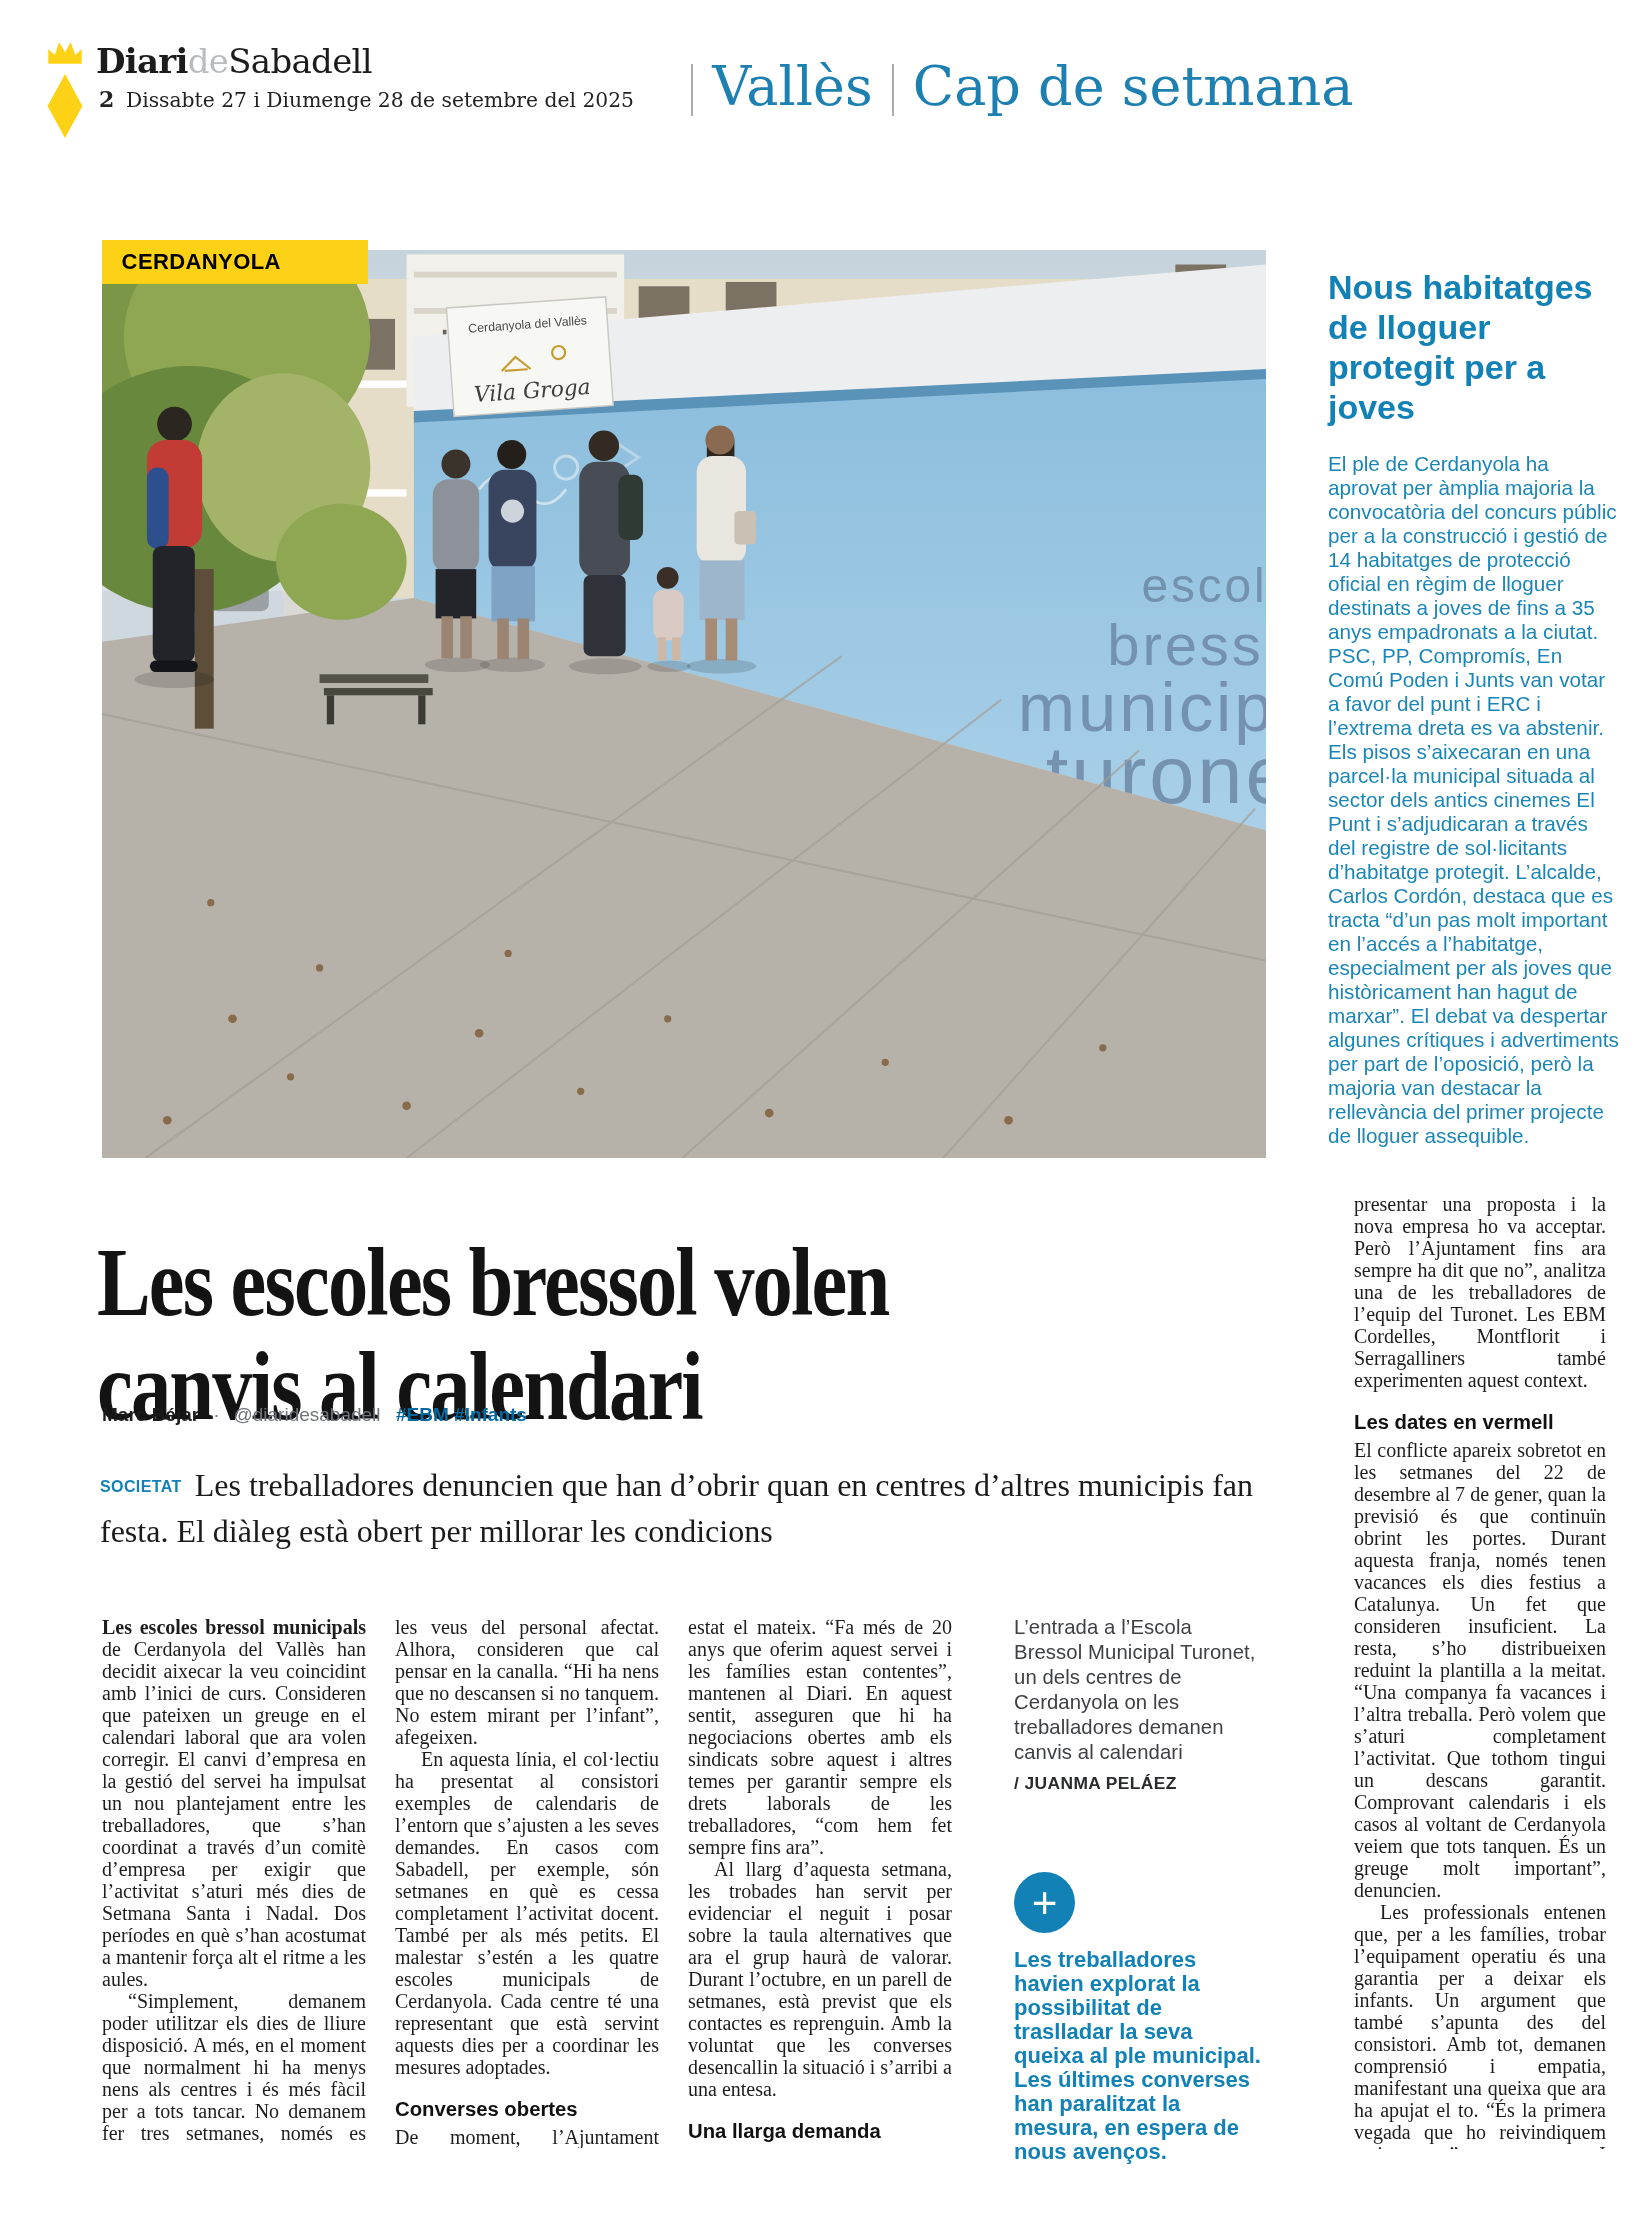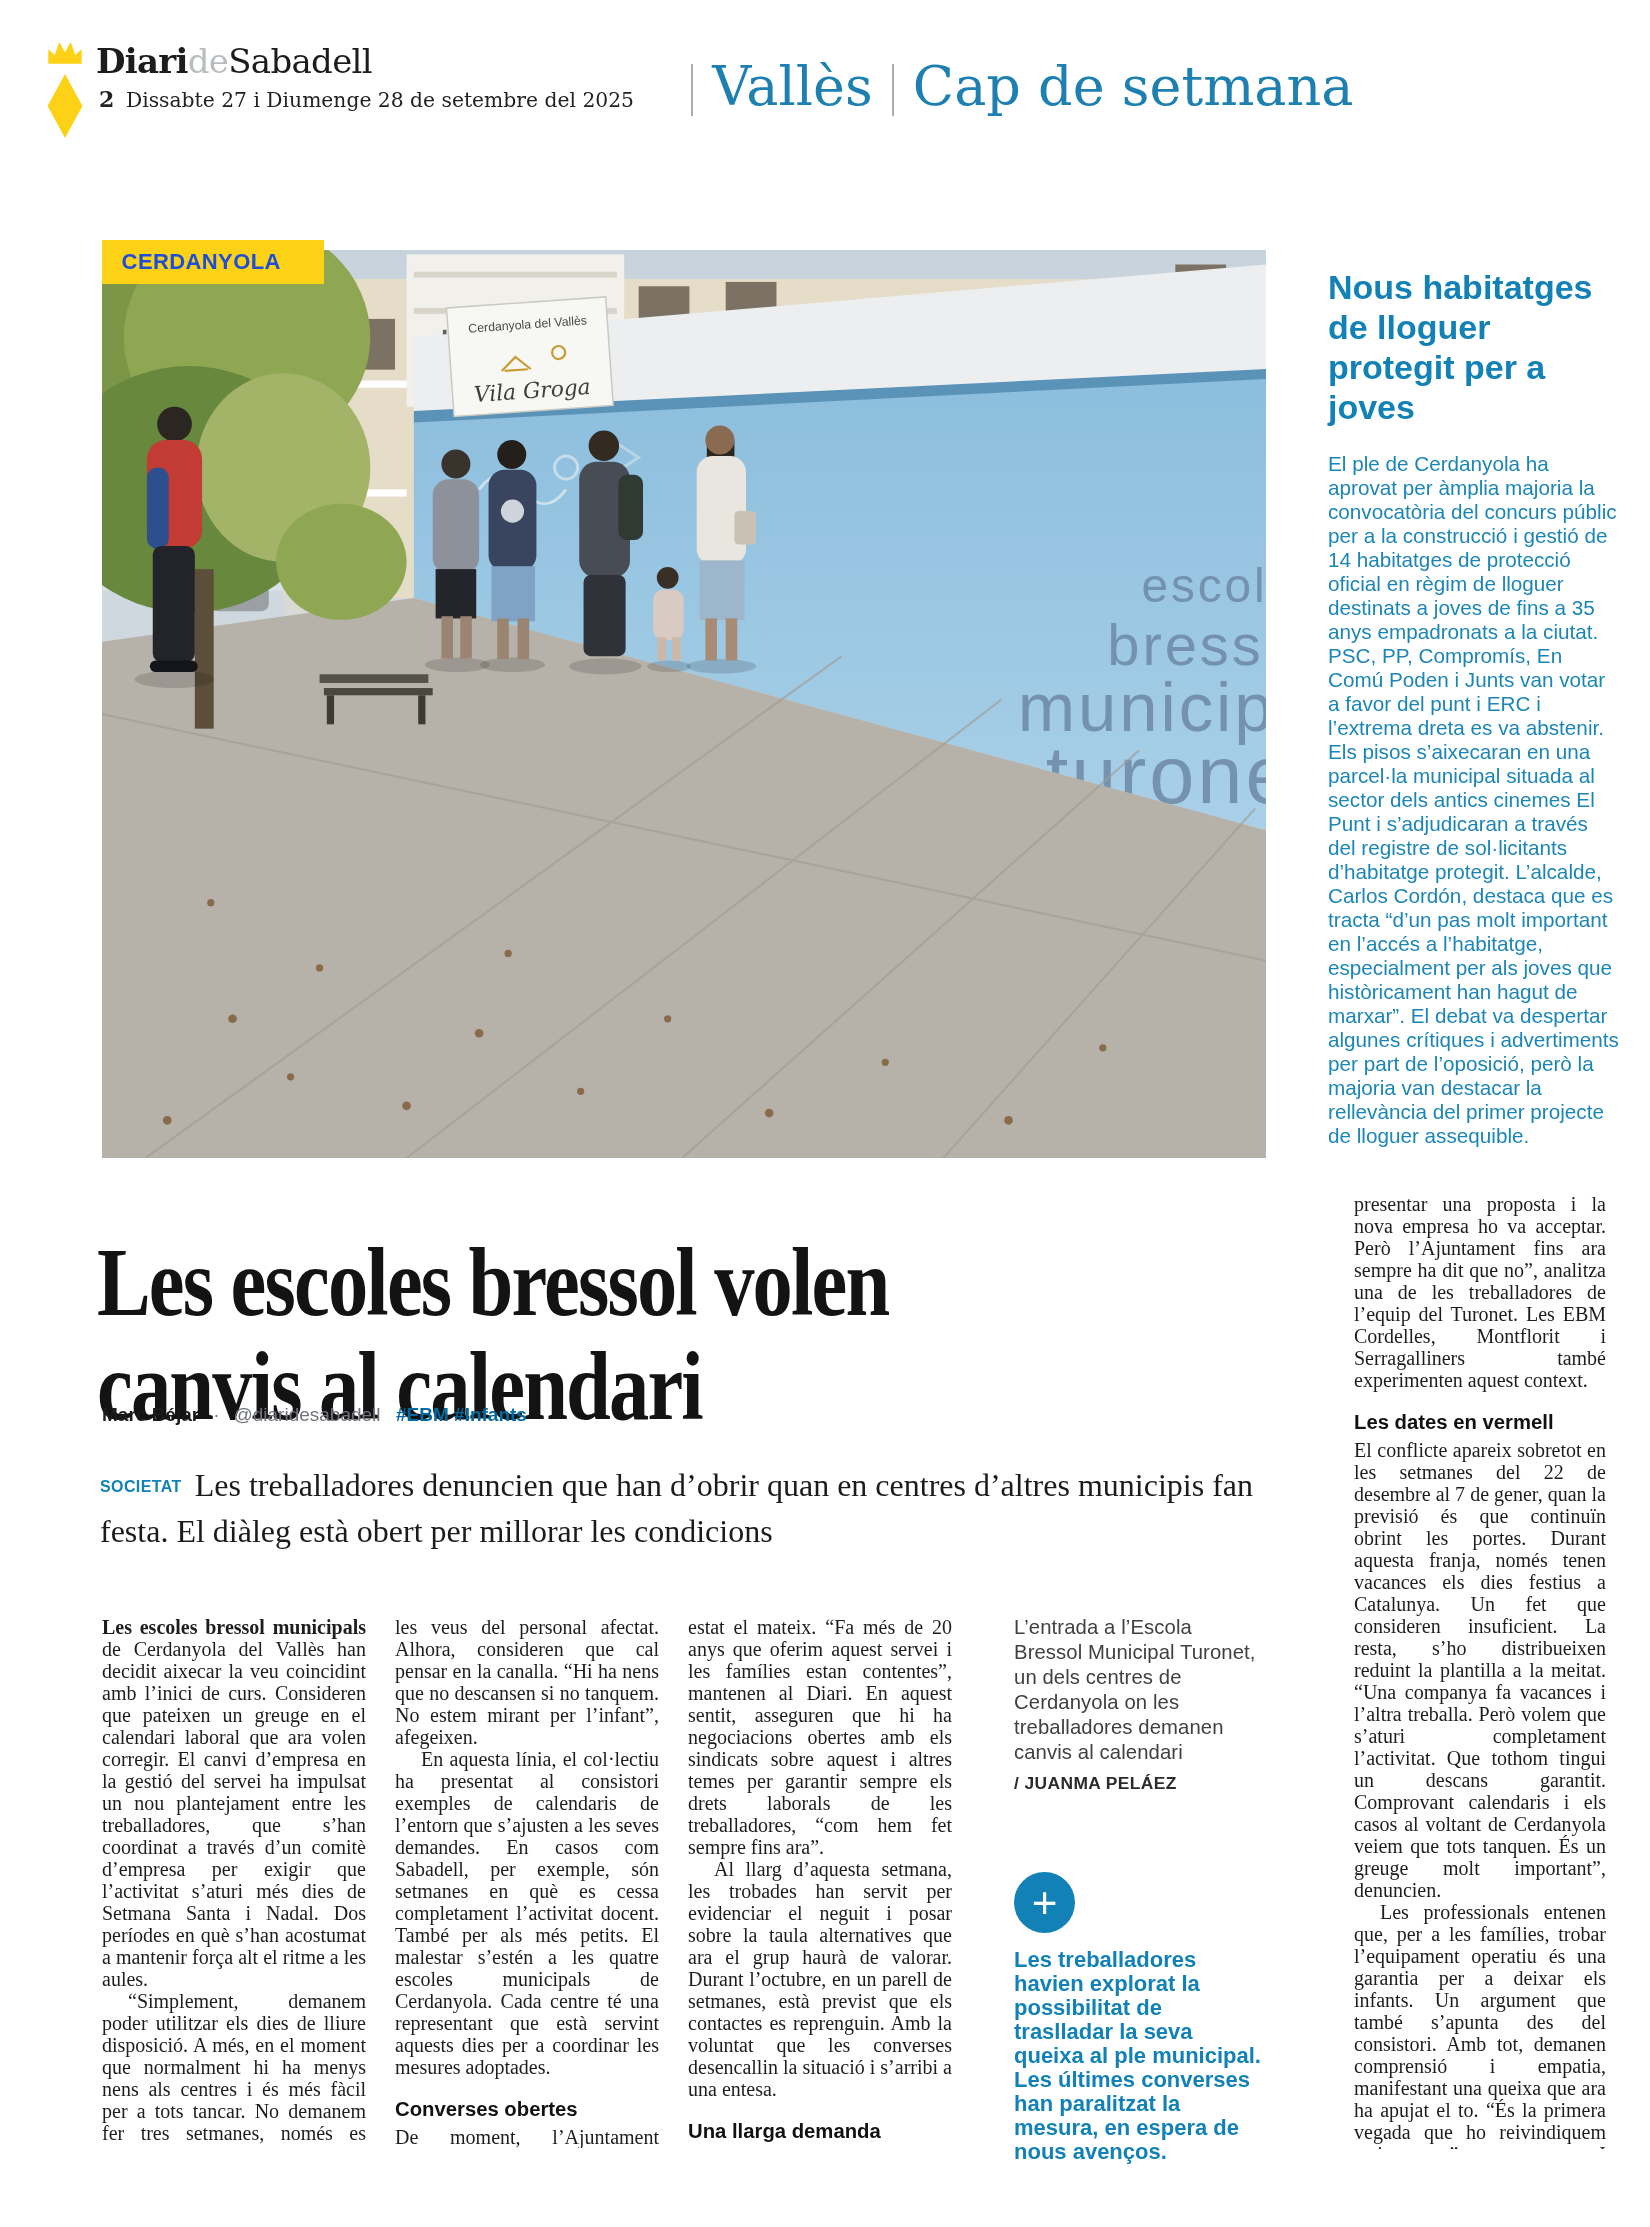--- a/index.html
+++ b/index.html
@@ -14,23 +14,23 @@
   .brand .de{color:#b9bcbe;}
   .dateline{position:absolute;left:99px;top:86px;font-family:"DejaVu Serif",serif;
             font-size:20.3px;color:#222;white-space:nowrap;}
   .dateline .num{font-weight:700;font-size:22px;margin-right:11.6px;}
   .section-head{position:absolute;left:691px;top:58px;display:flex;align-items:flex-start;
                 font-family:"DejaVu Serif",serif;font-size:54px;line-height:58px;color:#1d80b1;white-space:nowrap;}
   .section-head .vbar{width:2.2px;height:52px;background:#a9adb0;margin:5.8px 19px 0 19px;}
   .section-head .vbar.first{margin-left:0;}
 
   
-  .kicker{position:absolute;left:102px;top:240px;width:222px;height:44px;background:#fdd216;
+  .kicker{position:absolute;left:102px;top:240px;width:266px;height:44px;background:#fdd216;
           z-index:3;font-weight:700;font-size:22px;line-height:44px;padding-left:19.6px;
-          letter-spacing:0.4px;box-sizing:border-box;color:#1d4ed8;}
+          letter-spacing:0.4px;box-sizing:border-box;color:#000000;}
   .photo{position:absolute;left:102px;top:250px;width:1164px;height:908px;overflow:hidden;
          background:#cfd8de;z-index:1;}
   .photo svg{display:block;}
   .stencil{font-family:"Liberation Sans",sans-serif;fill:#6d89a6;opacity:.85;letter-spacing:4px;}
   .banner-t1{font-family:"Liberation Sans",sans-serif;font-size:17px;fill:#4a4a46;}
   .banner-t2{font-family:"DejaVu Serif",serif;font-style:italic;font-size:30px;fill:#3e3e3a;}
 
   
   .sidebar{position:absolute;left:1328px;top:267px;width:292px;}
   .sidebar-title{font-weight:700;font-size:34px;line-height:40px;color:#1282b6;margin:0 0 25px 0;}

